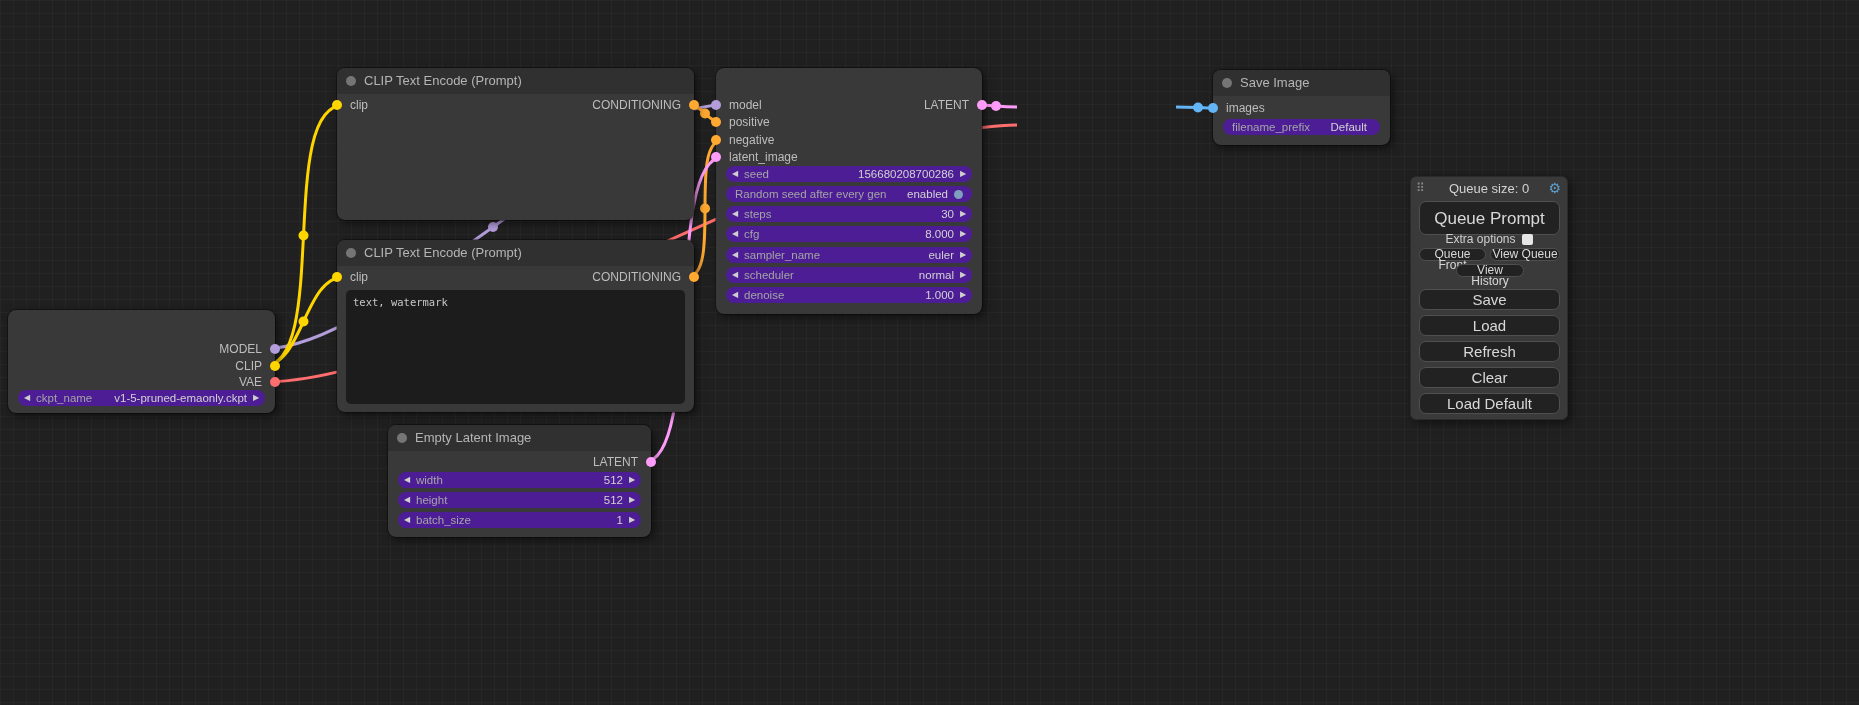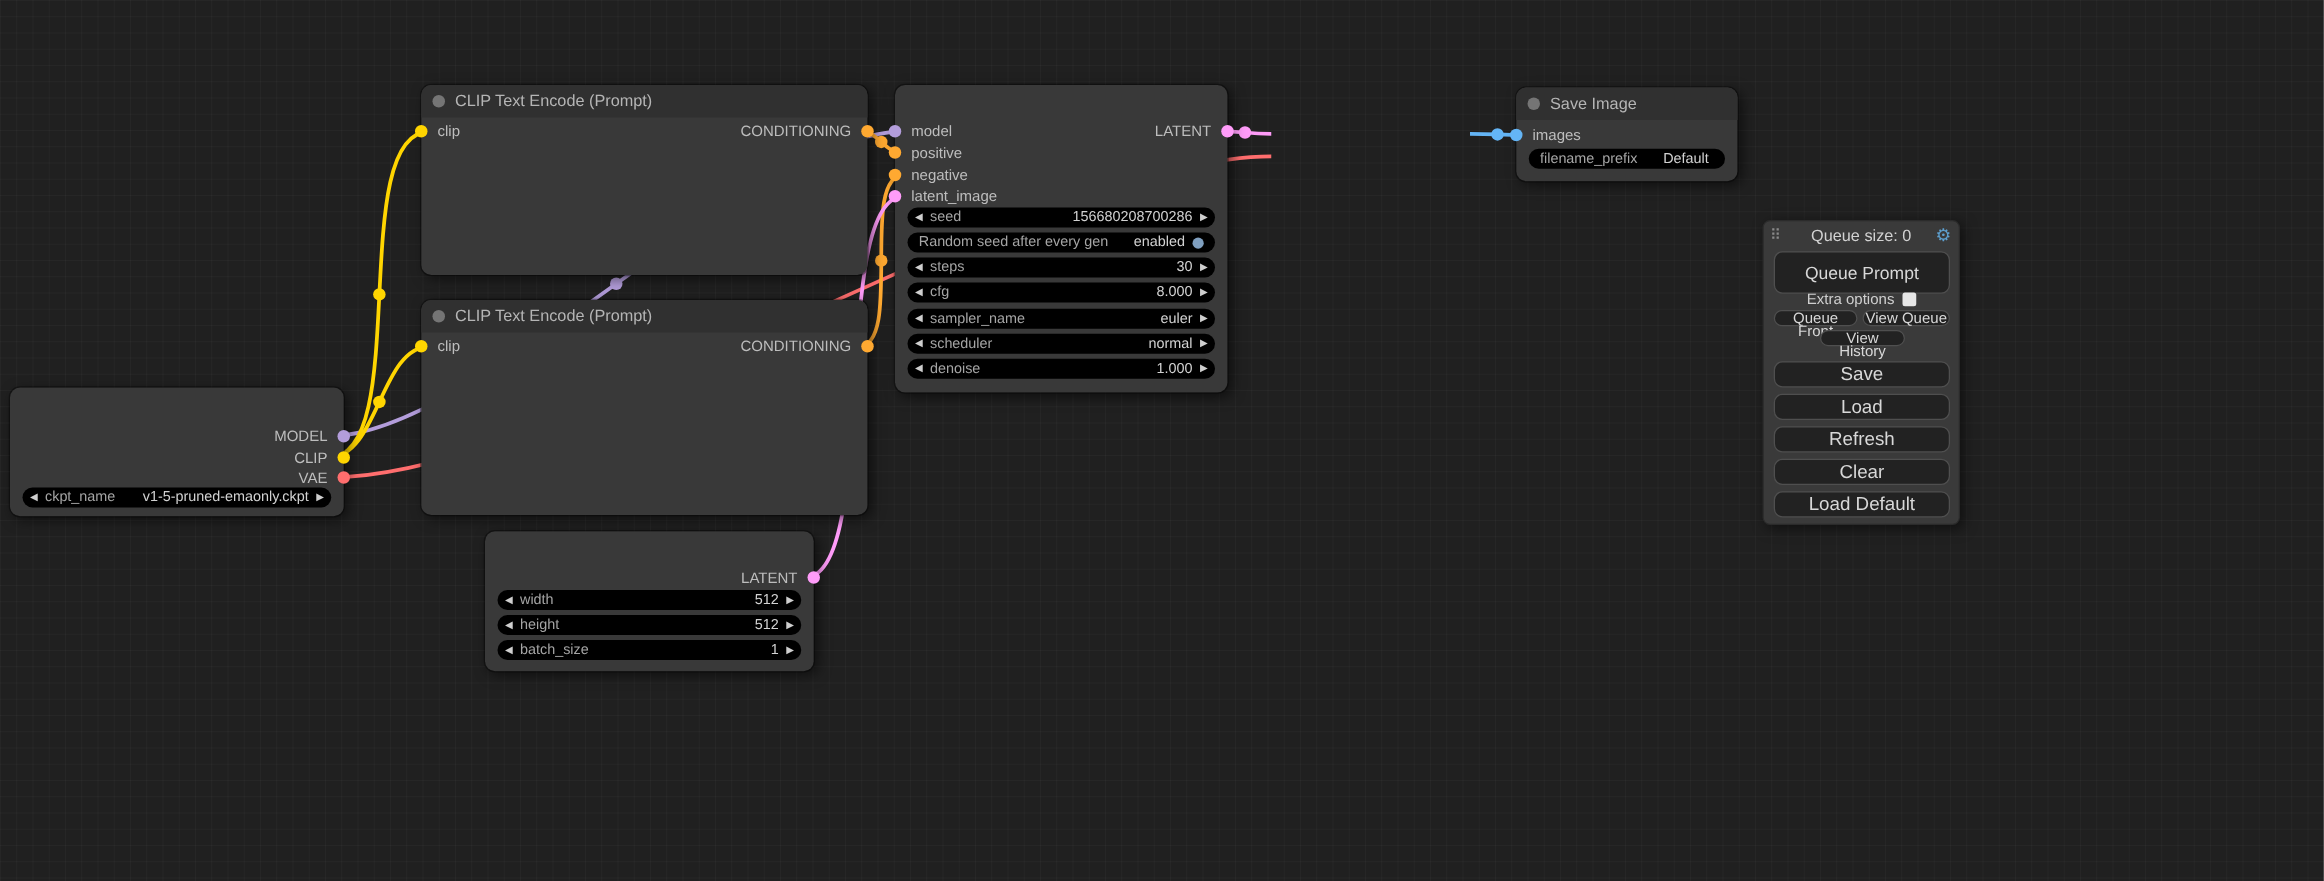--- a/index.html
+++ b/index.html
@@ -11,40 +11,40 @@
     background-size:13px 13px;}
   .wires{position:absolute;left:0;top:0;z-index:1;pointer-events:none}
   .node{position:absolute;z-index:2;background:#393939;border-radius:8px;
     box-shadow:3px 3px 10px rgba(0,0,0,.55);outline:1px solid rgba(0,0,0,.35)}
   .ntitle{position:relative;height:26px;background:#303030;border-radius:8px 8px 0 0;
     color:#b5b5b5;font-size:13px;line-height:26px;padding-left:27px;white-space:nowrap;overflow:hidden}
   .tdot{position:absolute;left:9px;top:8px;width:10px;height:10px;border-radius:50%;background:#757575}
   .sdot{position:absolute;width:10px;height:10px;border-radius:50%;z-index:3;background:#888}
   .ilab{position:absolute;left:13px;height:14px;line-height:14px;font-size:12px;color:#bdbdbd;white-space:nowrap}
   .olab{position:absolute;right:13px;height:14px;line-height:14px;font-size:12px;color:#bdbdbd;white-space:nowrap}
-  .widget{position:absolute;left:10px;right:10px;height:16px;background:#000000;border-radius:8px;
+  .widget{position:absolute;left:10px;right:10px;height:16px;background:#4c1d95;border-radius:8px;
     display:flex;align-items:center;font-size:11.5px;color:#b0b0b0;overflow:hidden}
   .wa{font-size:8px;color:#cfcfcf;width:18px;text-align:center;line-height:16px;flex:0 0 auto}
   .wlab{color:#a5a5a5;white-space:nowrap}
   .wval{margin-left:auto;color:#d2d2d2;white-space:nowrap}
   .widget.noarrow{padding:0 9px}
   .widget .wval.pad{padding-right:4px}
   .toggledot{width:9px;height:9px;border-radius:50%;margin-left:6px;flex:0 0 auto;background:#7f9fbf}
   .prompt{position:absolute;left:9px;right:9px;background:#1c1c1c;border-radius:5px;padding:5px 7px;
     color:#c8c8c8;font-family:"DejaVu Sans Mono",monospace;font-size:10.5px;line-height:1.45;
     white-space:pre-wrap;word-break:break-word}
   .qpanel{position:absolute;left:1410px;top:176px;width:158px;height:244px;z-index:4;background:#3a3a3a;
     border:1px solid #2b2b2b;border-radius:6px;box-shadow:3px 3px 10px rgba(0,0,0,.5)}
   .qdrag{position:absolute;left:5px;top:4px;color:#8a8a8a;font-size:12px;line-height:14px;cursor:grab}
   .qsize{position:absolute;left:0;right:0;top:4px;text-align:center;color:#d2d2d2;font-size:13px;line-height:16px}
   .qgear{position:absolute;right:6px;top:3px;font-size:14px;line-height:16px;color:#5d9fce;cursor:pointer}
   .qbtn{position:absolute;background:#222;border:1px solid #4f4f4f;border-radius:7px;color:#d8d8d8;
     text-align:center;font-family:inherit;cursor:pointer;display:block}
   .qbig{left:8px;width:141px;height:21px;font-size:15px;line-height:19px}
-  .qprompt{left:8px;width:141px;top:24px;height:34px;font-size:14px;line-height:21px}
+  .qprompt{left:8px;width:141px;top:24px;height:34px;font-size:17px;line-height:21px}
   .qsm{height:13px;font-size:12px;line-height:11px}
   .qextra{position:absolute;top:55px;left:0;right:0;display:flex;justify-content:center;align-items:center;
     gap:6px;color:#cfcfcf;font-size:12px}
   .qcheck{width:11px;height:11px;background:#e6e6e6;border-radius:2px;cursor:pointer}
 </style>
 </head>
 <body>
 
 <div class="canvas">
 
@@ -91,23 +91,25 @@
     <div class="olab" style="top:30px">CONDITIONING</div>
     <i class="sdot" style="right: -5px; top: 32px; background: rgb(255, 169, 49);"></i>
   </div>
 
   <div class="node" style="left:337px;top:240px;width:357px;height:172px">
     <div class="ntitle"><i class="tdot"></i><span>CLIP Text Encode (Prompt)</span></div>
     <div class="ilab" style="top:30px">clip</div>
     <i class="sdot" style="left: -5px; top: 32px; background: rgb(255, 213, 0);"></i>
     <div class="olab" style="top:30px">CONDITIONING</div>
     <i class="sdot" style="right: -5px; top: 32px; background: rgb(255, 169, 49);"></i>
+    <div class="prompt" style="top:50px;bottom:8px">text, watermark</div>
   </div>
 
   <div class="node" style="left:388px;top:425px;width:263px;height:112px">
+    <div class="ntitle"><i class="tdot"></i><span>Empty Latent Image</span></div>
     <div class="olab" style="top:30px">LATENT</div>
     <i class="sdot" style="right: -5px; top: 32px; background: rgb(255, 156, 249);"></i>
     <div class="widget" style="top:47px">
       <span class="wa">◀</span>
       <span class="wlab">width</span>
       <span class="wval">512</span>
       <span class="wa">▶</span>
     </div>
     <div class="widget" style="top:67px">
       <span class="wa">◀</span>

